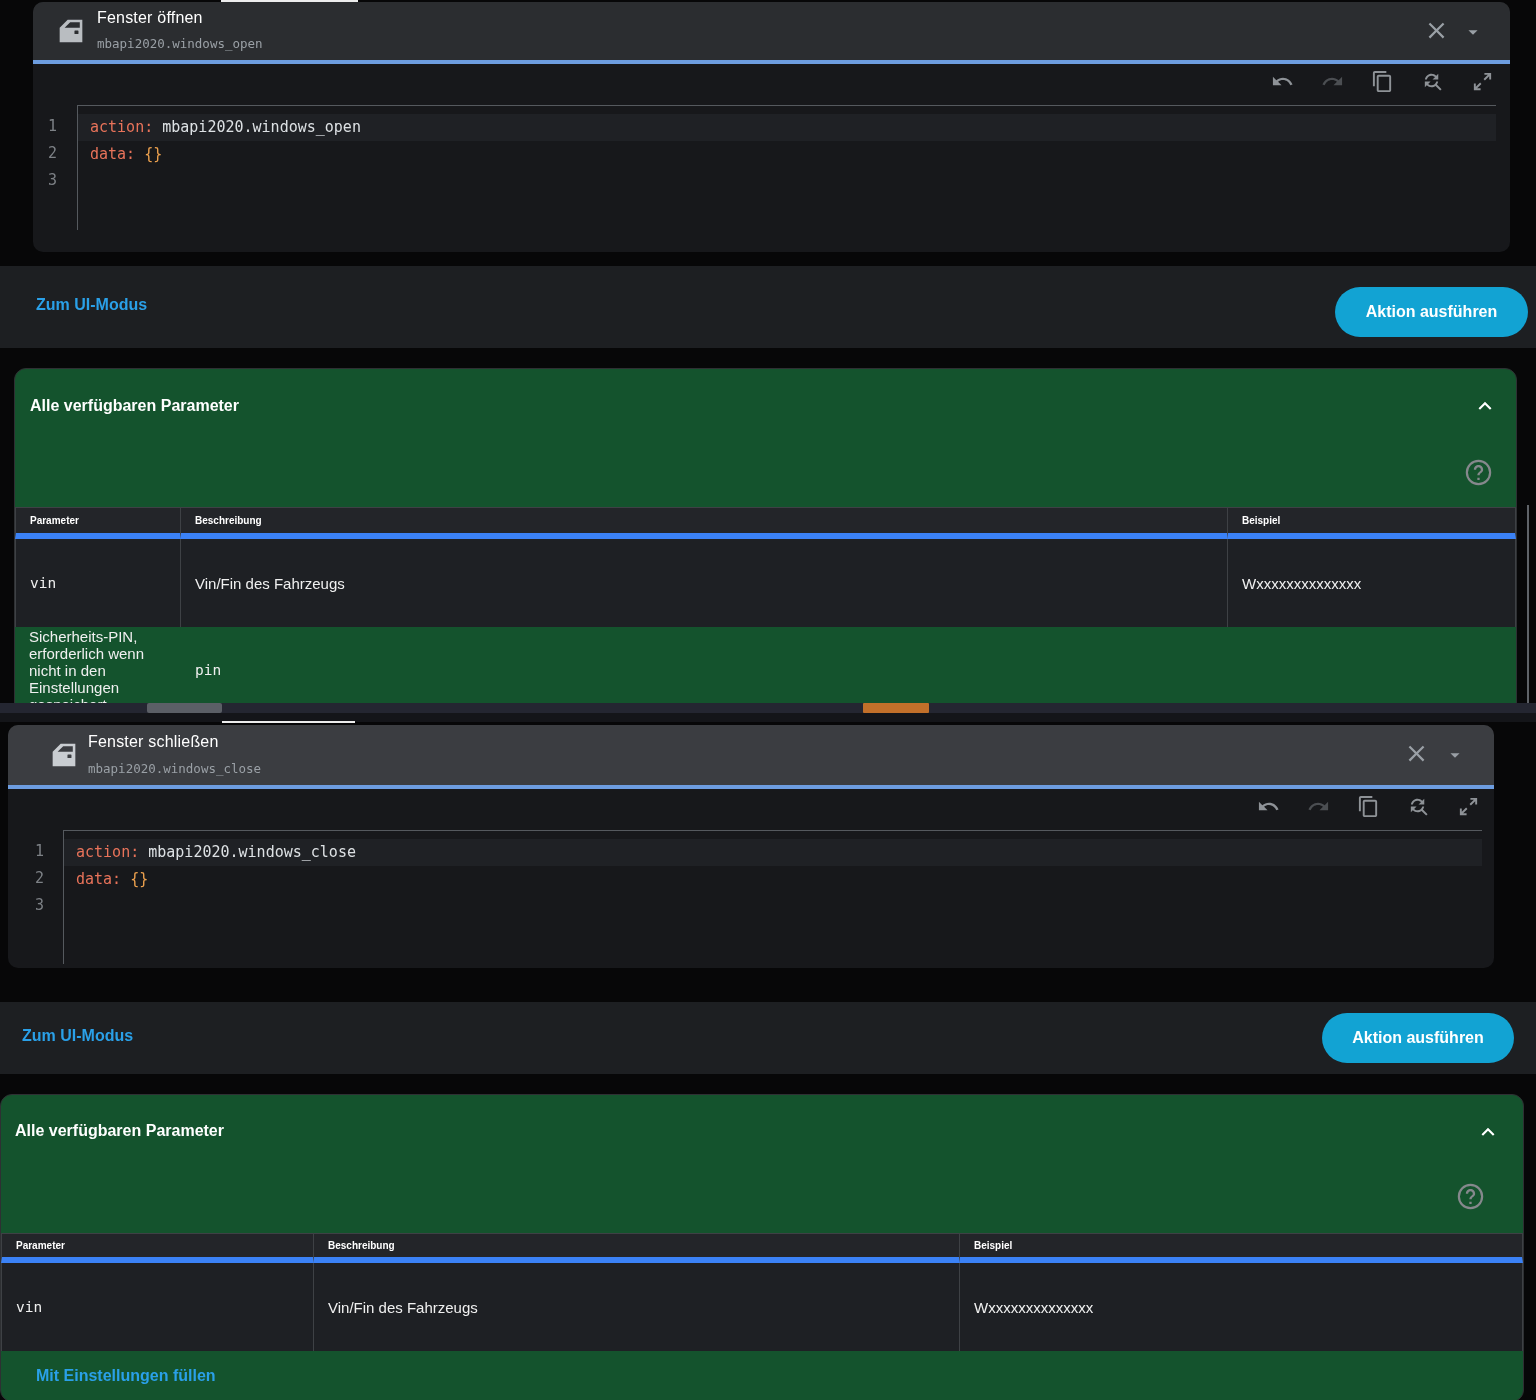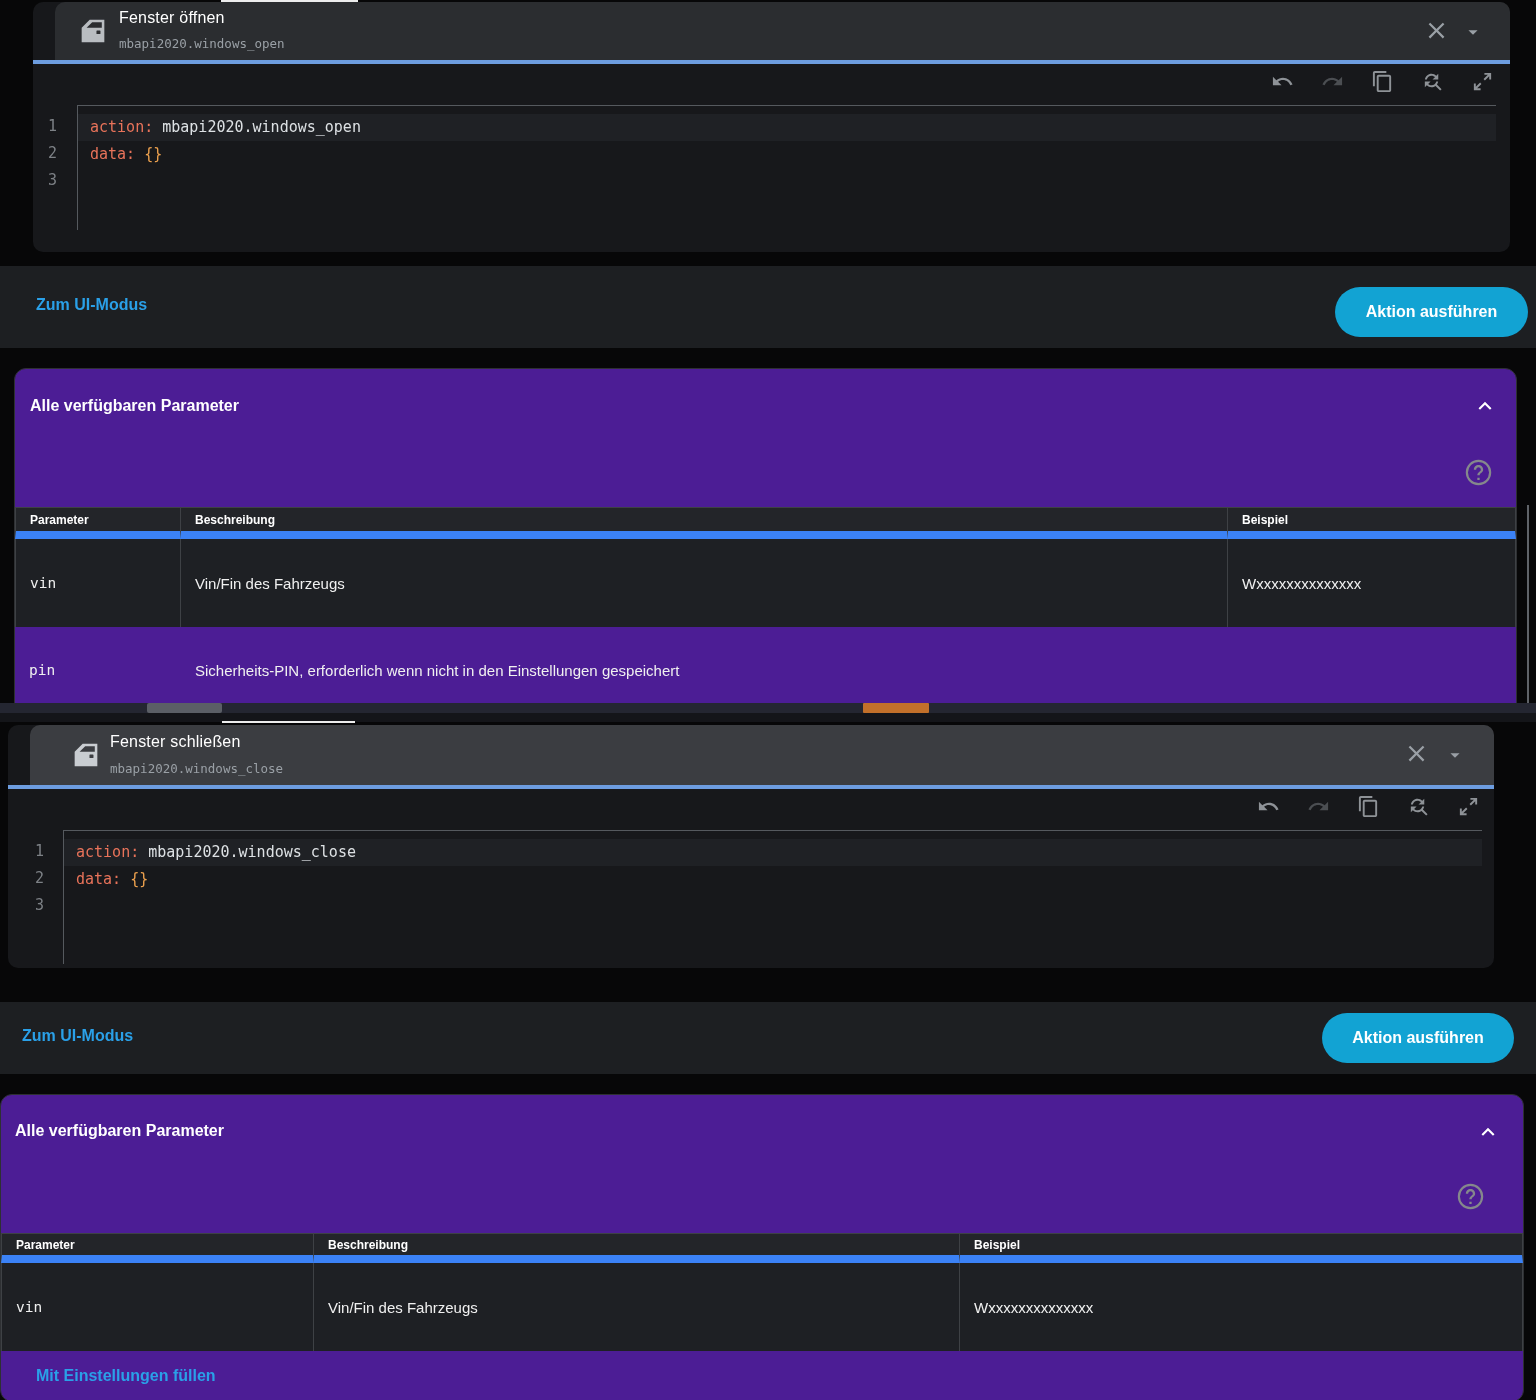--- a/index.html
+++ b/index.html
@@ -7,21 +7,21 @@
     width:1536px;height:1400px;position:relative;overflow:hidden;
     background:#070708;
     font-family:"Liberation Sans", sans-serif;
     -webkit-font-smoothing:antialiased;
   }
   .abs{position:absolute;}
   .tabline{background:#ededed;height:2px;}
 
   
   .card-editor{background:#17181b;border-radius:10px;}
-  .hdr{position:absolute;left:0;right:0;top:0;border-radius:10px 10px 0 0;margin-left:22px;}
+  .hdr{position:absolute;left:0;right:0;top:0;border-radius:10px 10px 0 0;}
   .hdr-a{background:#2b2d30;height:58px;}
   .hdr-b{background:#3b3d41;height:60px;}
   .hdr-title{color:#ffffff;font-size:16px;font-weight:500;letter-spacing:.2px;white-space:nowrap;}
   .hdr-sub{color:#9aa0a6;font-size:12.5px;font-family:"DejaVu Sans Mono",monospace;white-space:nowrap;}
   .icon{display:inline-block;line-height:0;}
   .door-icon{color:#b9bdc1;width:32px;height:32px;}
   .door-icon.bright{color:#c9cdd1;}
   .x-icon{color:#9aa0a6;width:27px;height:27px;cursor:pointer;}
   .dd-icon{color:#9aa0a6;width:22px;height:22px;cursor:pointer;}
   .blue-bar{background:#6d9de0;height:4px;left:0;right:0;}
@@ -37,28 +37,28 @@
   .tok-brace{color:#eda14e;}
 
   
   .strip{background:#1d1f22;}
   .link{color:#2aa0e8;font-weight:bold;font-size:16px;cursor:pointer;white-space:nowrap;}
   .run-btn{background:#12a3d3;color:#ffffff;font-weight:bold;font-size:16px;
     border:none;border-radius:26px;display:flex;align-items:center;justify-content:center;cursor:pointer;
     font-family:"Liberation Sans",sans-serif;}
 
   
-  .pcard{background:#4c1d95;border:1px solid #2e3033;border-radius:12px;overflow:hidden;}
+  .pcard{background:#14532d;border:1px solid #2e3033;border-radius:12px;overflow:hidden;}
   .pcard-title{color:#ffffff;font-size:16px;font-weight:bold;white-space:nowrap;}
   .chev-icon{color:#ffffff;width:26px;height:26px;cursor:pointer;}
   .help-icon{color:#85888c;width:31px;height:31px;cursor:pointer;}
   .ptable{display:grid;}
   .cell{display:flex;align-items:center;padding:0 14px;min-width:0;}
   .hcell{background:#232529;border-top:1px solid #3e4145;border-right:1px solid #3e4145;
-    border-bottom:8px solid #3b82f6;color:#ffffff;font-weight:bold;font-size:12px;}
+    border-bottom:6px solid #3b82f6;color:#ffffff;font-weight:bold;font-size:10px;}
   .hcell:first-child{border-left:1px solid #3e4145;}
   .rcell{background:#1e2024;border-right:1px solid #3e4145;color:#f0f0f0;font-size:15px;}
   .rcell:nth-child(4){border-left:1px solid #3e4145;}
   .rcell.first{border-left:1px solid #3e4145;}
   .pcell{background:transparent;border:none;color:#f0f0f0;font-size:15px;}
   .mono{font-family:"DejaVu Sans Mono",monospace;font-size:14.5px;}
 
   
   .scrollstrip{background:#242631;}
   .scrollthumb{background:#5b5f66;border-radius:2px;cursor:pointer;}
@@ -148,22 +148,22 @@
   </span>
   <div class="abs ptable" style="left:0;right:0;top:138px;grid-template-columns:166px 1047px auto;grid-template-rows:32px 88px 86px;">
     <div class="cell hcell">Parameter</div>
     <div class="cell hcell">Beschreibung</div>
     <div class="cell hcell">Beispiel</div>
 
     <div class="cell rcell first mono">vin</div>
     <div class="cell rcell">Vin/Fin des Fahrzeugs</div>
     <div class="cell rcell">Wxxxxxxxxxxxxxx</div>
 
+    <div class="cell pcell">Sicherheits-PIN, erforderlich wenn nicht in den Einstellungen gespeichert</div>
     <div class="cell pcell mono">pin</div>
-    <div class="cell pcell">Sicherheits-PIN, erforderlich wenn nicht in den Einstellungen gespeichert</div>
   </div>
 </div>
 
 <div class="abs vscroll" style="left:1527px;top:505px;width:2px;height:200px;"></div>
 
 <div class="abs scrollstrip" style="left:0;top:703px;width:1536px;height:10px;">
   <div class="abs scrollthumb" style="left:147px;top:0;width:75px;height:10px;"></div>
   <div class="abs orangeseg" style="left:863px;top:0;width:66px;height:10px;"></div>
 </div>
 <div class="abs darkstrip" style="left:0;top:713px;width:1536px;height:9px;"></div>

